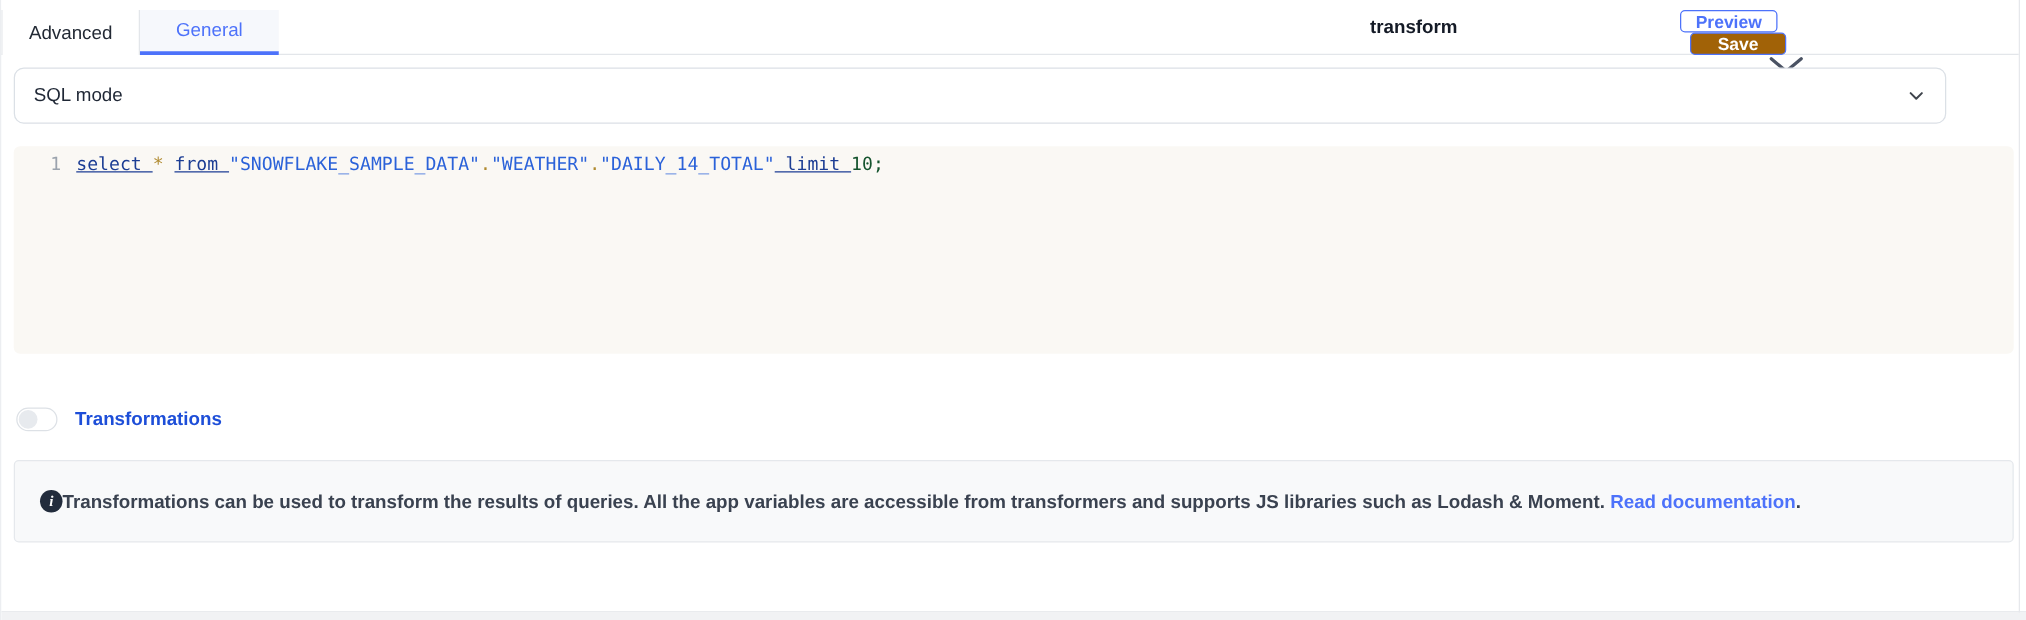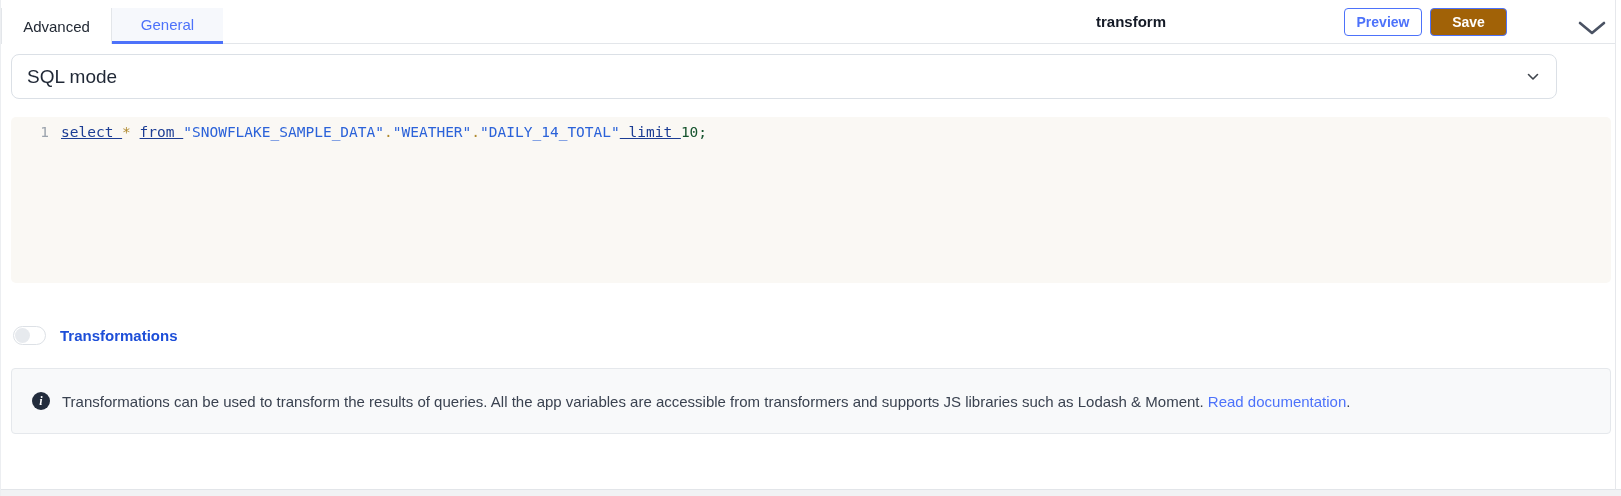--- a/index.html
+++ b/index.html
@@ -11,33 +11,33 @@
   }
   .panel-right-border { position:absolute; left:1614px; top:0; width:1px; height:490px; background:#e6e8ec; }
 
   
   .header { position:absolute; left:0; top:0; width:1614px; height:44px; background:#fff; border-bottom:1px solid #e3e6ea; }
   .tabs { position:absolute; left:0; top:8px; height:36px; display:flex; }
   .tab { width:111px; height:36px; display:flex; align-items:center; justify-content:center; font-size:15px; cursor:pointer; }
   .tab.active { background:#f6f8fc; color:#4d72fa; border-bottom:3px solid #4d72fa; font-weight:500; }
   .tab.inactive { background:#fff; color:#232a35; border-left:1px solid #e3e6ea; border-right:1px solid #e3e6ea; }
   .query-title { position:absolute; left:1030px; top:13px; width:200px; text-align:center; font-size:15px; font-weight:700; color:#141a26; }
-  .header-actions { position:absolute; left:1343px; top:8px; height:28px; display:flex; align-items:flex-end; }
+  .header-actions { position:absolute; left:1343px; top:8px; height:28px; display:flex; align-items:flex-start;flex-direction:column; }
   .btn { height:28px; border-radius:4px; font-size:14px; font-weight:600; display:flex; align-items:center; justify-content:center; cursor:pointer; font-family:"Liberation Sans", sans-serif; }
   .btn-preview { width:78px; background:#fff; border:1px solid #4d72fa; color:#4d72fa; }
   .btn-save { width:77px; margin-left:8px; background:#a16207; border:1px solid #4d72fa; color:#fff; }
   .header-chevron { margin-left:70px; display:flex; align-items:center; cursor:pointer; }
 
   
   .mode-select {
     position:absolute; left:10px; top:54px; width:1546px; height:45px;
     border:1px solid #dbe0e6; border-radius:8px; background:#fff;
     display:flex; align-items:center; padding:0 17px 0 15px; cursor:pointer;
   }
-  .mode-select-value { flex:1; font-size:19px; color:#1f2735; }
+  .mode-select-value { flex:1; font-size:15px; color:#1f2735; }
 
   
   .editor {
     position:absolute; left:10px; top:117px; width:1600px; height:166px;
     background:#faf8f4; border-radius:5px; padding-top:6px;
     font-family:"DejaVu Sans Mono", monospace; font-size:14.5px; line-height:19px;
   }
   .code-line { display:flex; white-space:pre; }
   .gutter { width:38px; text-align:right; color:#9ba3ad; user-select:none; padding-right:0; }
   .code-tokens { padding-left:12px; color:#2d3748; }
@@ -56,21 +56,21 @@
   .banner {
     position:absolute; left:10px; top:368px; width:1600px; height:66px;
     background:#f8f9fa; border:1px solid #e5e8ec; border-radius:4px;
     display:flex; align-items:center; padding:0 20px;
   }
   .info-icon {
     width:18px; height:18px; border-radius:50%; background:#222c3c; color:#fff;
     font-size:12px; font-weight:700; display:flex; align-items:center; justify-content:center;
     font-family:"Liberation Serif", serif; font-style:italic; flex:0 0 auto;
   }
-  .banner-text { margin-left:12px; font-size:15px; color:#3a4250; }
+  .banner-text { font-size:15px; color:#3a4250;font-weight:bold; }
   .banner-link { color:#4d72fa; text-decoration:none; cursor:pointer; }
 
   
   .bottom-line { position:absolute; left:0; top:489px; width:1621px; height:1px; background:#e2e5e9; }
   .bottom-strip { position:absolute; left:0; top:490px; width:1621px; height:6px; background:#f1f2f4; }
 
   svg { display:block; }
 </style>
 </head>
 <body>

